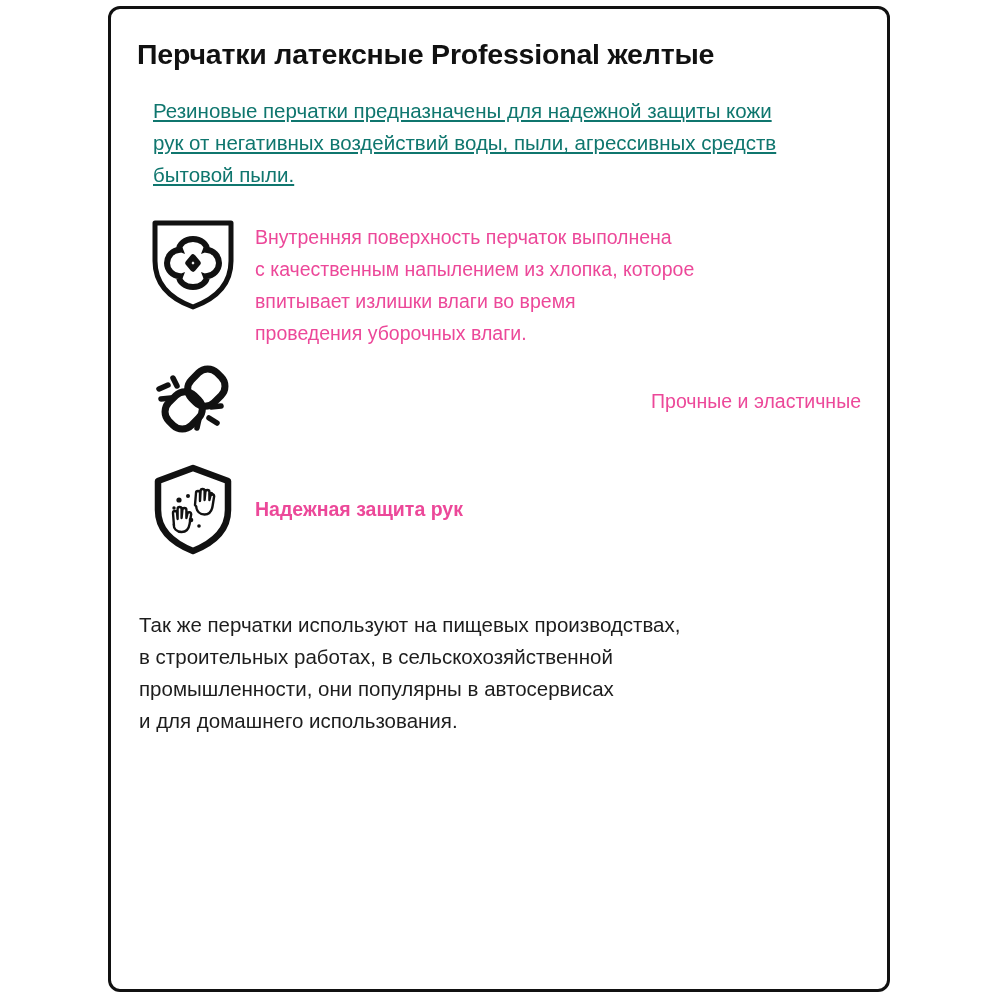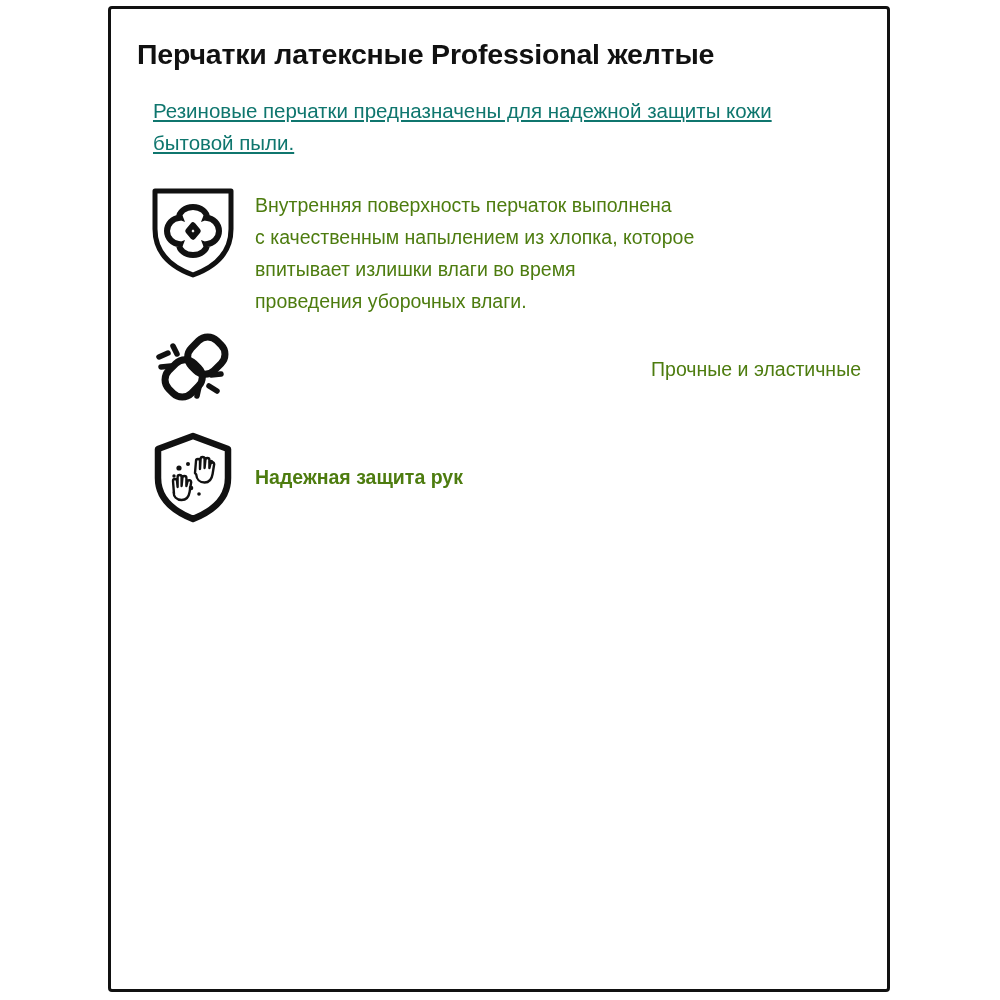--- a/index.html
+++ b/index.html
@@ -25,21 +25,21 @@
 
   
   .card {
     position: absolute;
     left: 108px;
     top: 6px;
     width: 782px;
     height: 986px;
     box-sizing: border-box;
     border: 3.5px solid #111111;
-    border-radius: 4px;
+    border-radius: 12px;
     background: #ffffff;
   }
 
   .card-inner {
     position: absolute;
     left: 26px;
     top: 28px;
     right: 26px;
   }
 
@@ -78,21 +78,21 @@
     width: 118px;
     flex: 0 0 118px;
     display: flex;
     justify-content: flex-start;
     padding-left: 12px;
     box-sizing: border-box;
   }
   .feature-text {
     font-size: 19.5px;
     line-height: 32px;
-    color: #4d7c0f;
+    color: #ec4899;
     padding-top: 2px;
   }
   .feature-text .ln { display: block; }
 
   #feature-0 { margin-bottom: 6px; }
   #feature-0 .feature-icon { padding-top: 0px; }
   #feature-0 .feature-text { padding-top: 4px; }
 
   #feature-1 { margin-bottom: 20px; justify-content: space-between; }
   #feature-1 .feature-icon { padding-top: 6px; }
@@ -119,20 +119,21 @@
 
 <div id="canvas">
 
   <div class="card">
     <div class="card-inner">
 
       <h1 class="title">Перчатки латексные Professional желтые</h1>
 
       <p class="intro">
         <span class="ln">Резиновые перчатки предназначены для надежной защиты кожи</span>
+        <span class="ln">рук от негативных воздействий воды, пыли, агрессивных средств</span>
         <span class="ln">бытовой пыли.</span>
       </p>
 
       <div class="features">
 
         <div class="feature" id="feature-0">
           <div class="feature-icon">
             <svg width="88" height="96" viewBox="0 0 88 96" aria-hidden="true">
               <path d="M6 6 H82 V44 C82 68 66 82 44 90 C22 82 6 68 6 44 Z" fill="none" stroke="#111111" stroke-width="5" stroke-linejoin="round" stroke-linecap="round"></path>
               <path d="M44 22
@@ -220,17 +221,23 @@
               </g>
             </svg>
           </div>
           <div class="feature-text">
             <span class="ln">Надежная защита рук</span>
           </div>
         </div>
 
       </div>
 
+      <p class="outro">
+        <span class="ln">Так же перчатки используют на пищевых производствах,</span>
+        <span class="ln">в строительных работах, в сельскохозяйственной</span>
+        <span class="ln">промышленности, они популярны в автосервисах</span>
+        <span class="ln">и для домашнего использования.</span>
+      </p>
 
     </div>
   </div>
 
 </div>
 
 </body></html>

